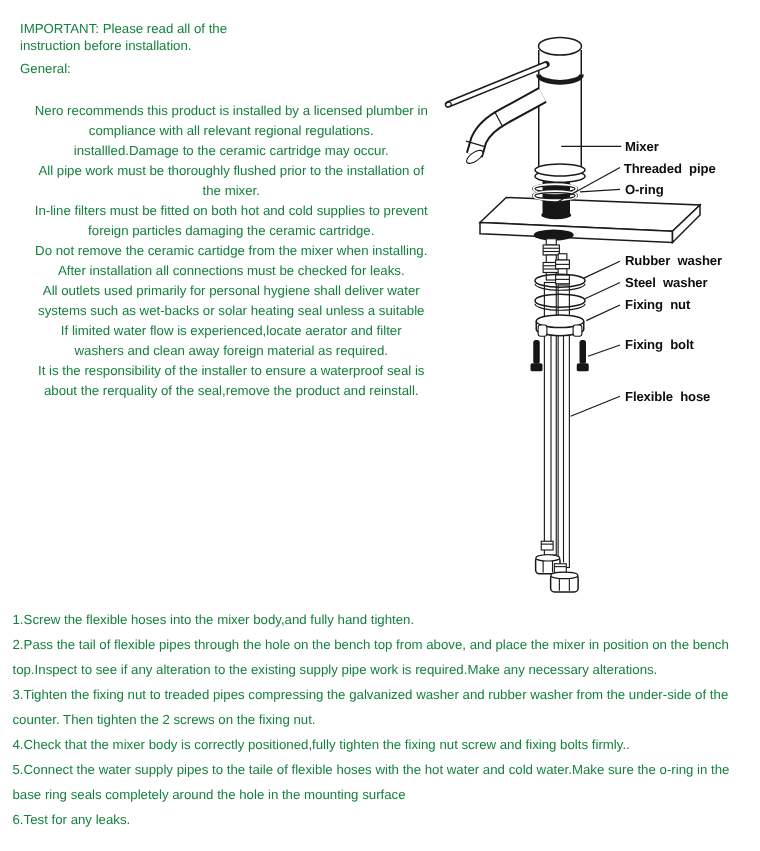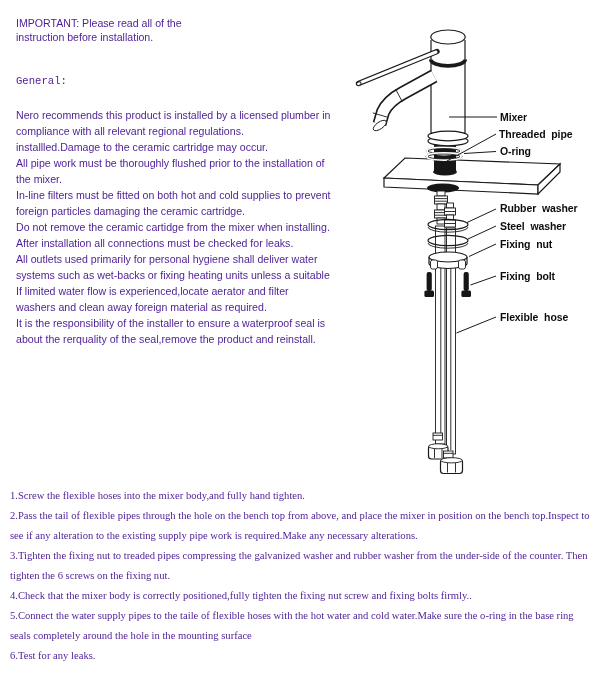--- a/index.html
+++ b/index.html
@@ -1,26 +1,26 @@
 <!DOCTYPE html>
 <html><head>
 <meta charset="utf-8">
 <style>
   html,body{margin:0;padding:0;background:#fff;}
   .page{
     position:relative;width:608px;height:681px;background:#ffffff;
-    font-family:"Liberation Sans",sans-serif;color:#4c1d95;overflow:hidden;
+    font-family:"Liberation Sans",sans-serif;color:#15803d;overflow:hidden;
   }
   .text-col{position:absolute;left:16px;top:16px;width:338px;font-size:10.6px;}
   .title-block{line-height:14px;}
-  .section-heading{margin-top:30px;line-height:14px;font-family:Liberation Mono, monospace;}
-  .general-block{margin-top:19px;line-height:16px;}
+  .section-heading{margin-top:4px;line-height:14px;}
+  .general-block{margin-top:19px;line-height:16px;text-align:center;}
   .steps-block{
     position:absolute;left:10px;top:486px;width:586px;
-    font-size:10.6px;line-height:20px;font-family:Liberation Serif, serif;
+    font-size:10.6px;line-height:20px;
   }
   .diagram-svg{position:absolute;left:355px;top:0;}
   .ln{stroke:#1a1a1a;stroke-width:1.2;fill:none;}
   .thin{stroke:#1a1a1a;stroke-width:0.9;fill:none;}
   .wfill{fill:#ffffff;stroke:#1a1a1a;stroke-width:1.2;}
   .wfill-thin{fill:#ffffff;stroke:#1a1a1a;stroke-width:0.9;}
   .dark{fill:#161616;stroke:none;}
   .leader{stroke:#1a1a1a;stroke-width:1;fill:none;}
   .dlabel{
     font-family:"Liberation Sans",sans-serif;font-size:10.5px;font-weight:bold;
@@ -42,32 +42,32 @@
       <div>Nero recommends this product is installed by a licensed plumber in</div>
       <div>compliance with all relevant regional regulations.</div>
       <div>installled.Damage to the ceramic cartridge may occur.</div>
       <div>All pipe work must be thoroughly flushed prior to the installation of</div>
       <div>the mixer.</div>
       <div>In-line filters must be fitted on both hot and cold supplies to prevent</div>
       <div>foreign particles damaging the ceramic cartridge.</div>
       <div>Do not remove the ceramic cartidge from the mixer when installing.</div>
       <div>After installation all connections must be checked for leaks.</div>
       <div>All outlets used primarily for personal hygiene shall deliver water</div>
-      <div>systems such as wet-backs or fixing heating units unless a suitable</div>
+      <div>systems such as wet-backs or solar heating seal unless a suitable</div>
       <div>If limited water flow is experienced,locate aerator and filter</div>
       <div>washers and clean away foreign material as required.</div>
       <div>It is the responsibility of the installer to ensure a waterproof seal is</div>
       <div>about the rerquality of the seal,remove the product and reinstall.</div>
     </div>
   </div>
 
   <div class="steps-block">
     <div>1.Screw the flexible hoses into the mixer body,and fully hand tighten.</div>
     <div>2.Pass the tail of flexible pipes through the hole on the bench top from above, and place the mixer in position on the bench top.Inspect to see if any alteration to the existing supply pipe  work is required.Make any necessary alterations.</div>
-    <div>3.Tighten the fixing nut to treaded pipes compressing the galvanized washer and rubber washer from the under-side of the counter. Then tighten the 6 screws on the fixing nut.</div>
+    <div>3.Tighten the fixing nut to treaded pipes compressing the galvanized washer and rubber washer from the under-side of the counter. Then tighten the 2 screws on the fixing nut.</div>
     <div>4.Check that the mixer body is correctly positioned,fully tighten the fixing nut screw and fixing bolts firmly..</div>
     <div>5.Connect the water supply pipes to the taile of flexible hoses with the hot water and cold water.Make sure the o-ring in the base ring seals completely around the hole in the mounting surface</div>
     <div>6.Test for any leaks.</div>
   </div>
 
   <svg class="diagram-svg" width="253" height="480" viewBox="355 0 253 480" xmlns="http://www.w3.org/2000/svg">
 
     <g>
       <path class="wfill" d="M 384 178 L 405 158 L 560 164 L 538 185 Z"></path>
       <path class="wfill" d="M 384 178 L 538 185 L 538 194 L 384 187 Z"></path>

